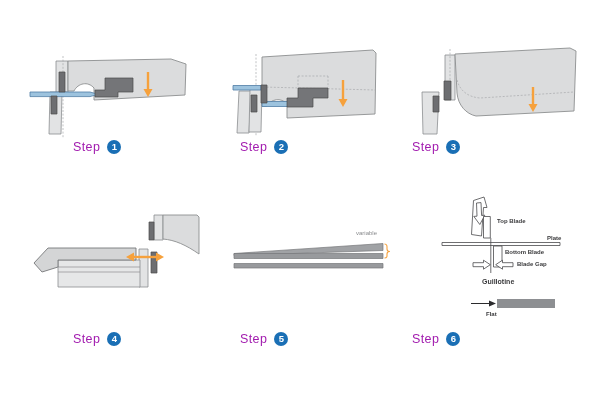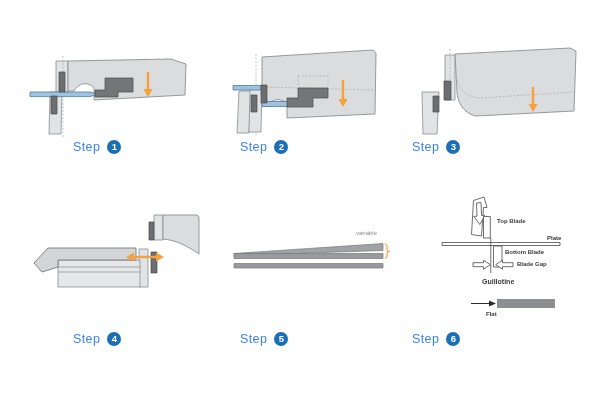--- a/index.html
+++ b/index.html
@@ -5,21 +5,21 @@
   html,body{margin:0;padding:0;background:#ffffff;}
   .canvas{
     position:relative;width:600px;height:400px;background:#ffffff;overflow:hidden;
     font-family:"Liberation Sans","DejaVu Sans",sans-serif;
   }
   figure.panel{position:absolute;margin:0;padding:0;}
   .step-label{
     position:absolute;display:flex;align-items:center;gap:7px;height:16px;
   }
   .step-word{
-    font-size:12.5px;color:#3b82f6;letter-spacing:.4px;line-height:16px;
+    font-size:12.5px;color:#a21caf;letter-spacing:.4px;line-height:16px;
   }
   .step-badge{
     display:inline-block;width:14px;height:14px;border-radius:50%;
     background:#1a6fb5;color:#ffffff;font-size:9.5px;font-weight:bold;
     line-height:14px;text-align:center;
   }
   .tiny-label{
     position:absolute;font-size:6px;font-weight:bold;color:#3a3a3c;white-space:nowrap;line-height:1;
   }
   .tiny-label.big{font-size:7px;}

